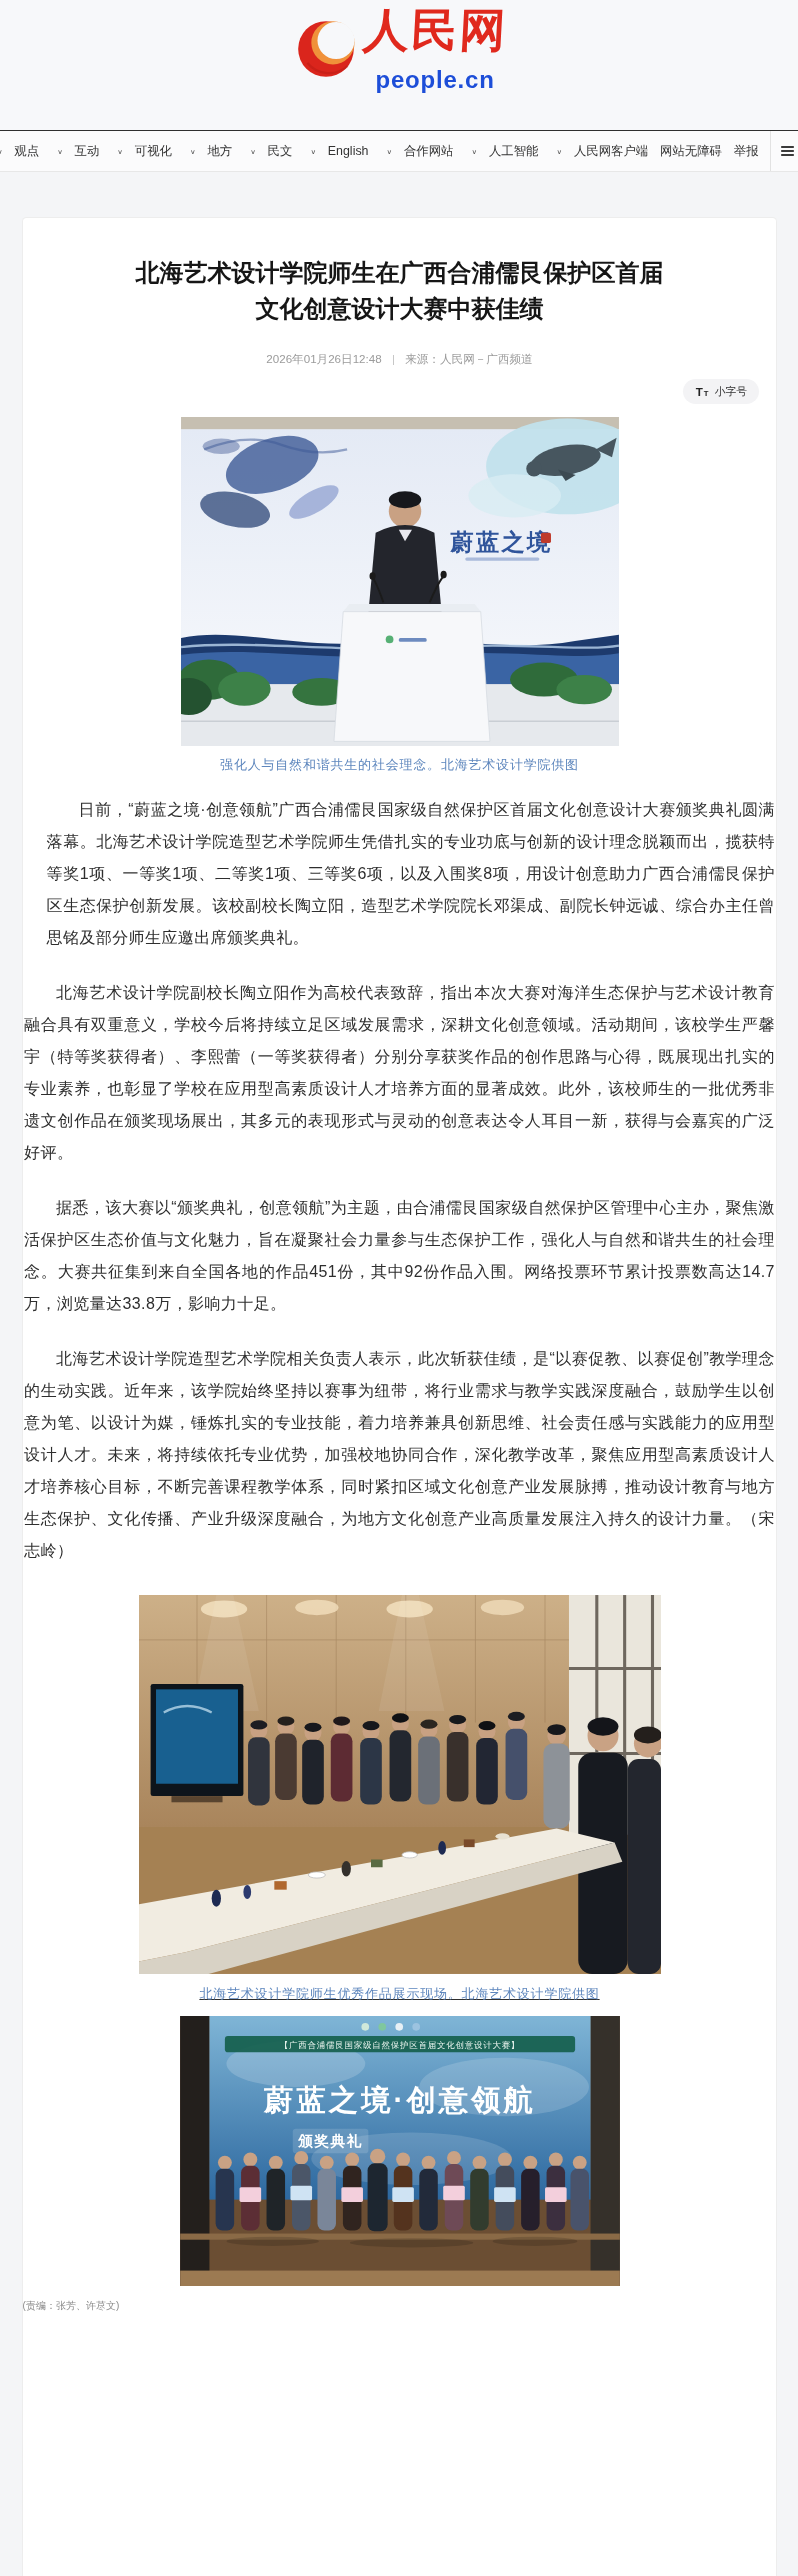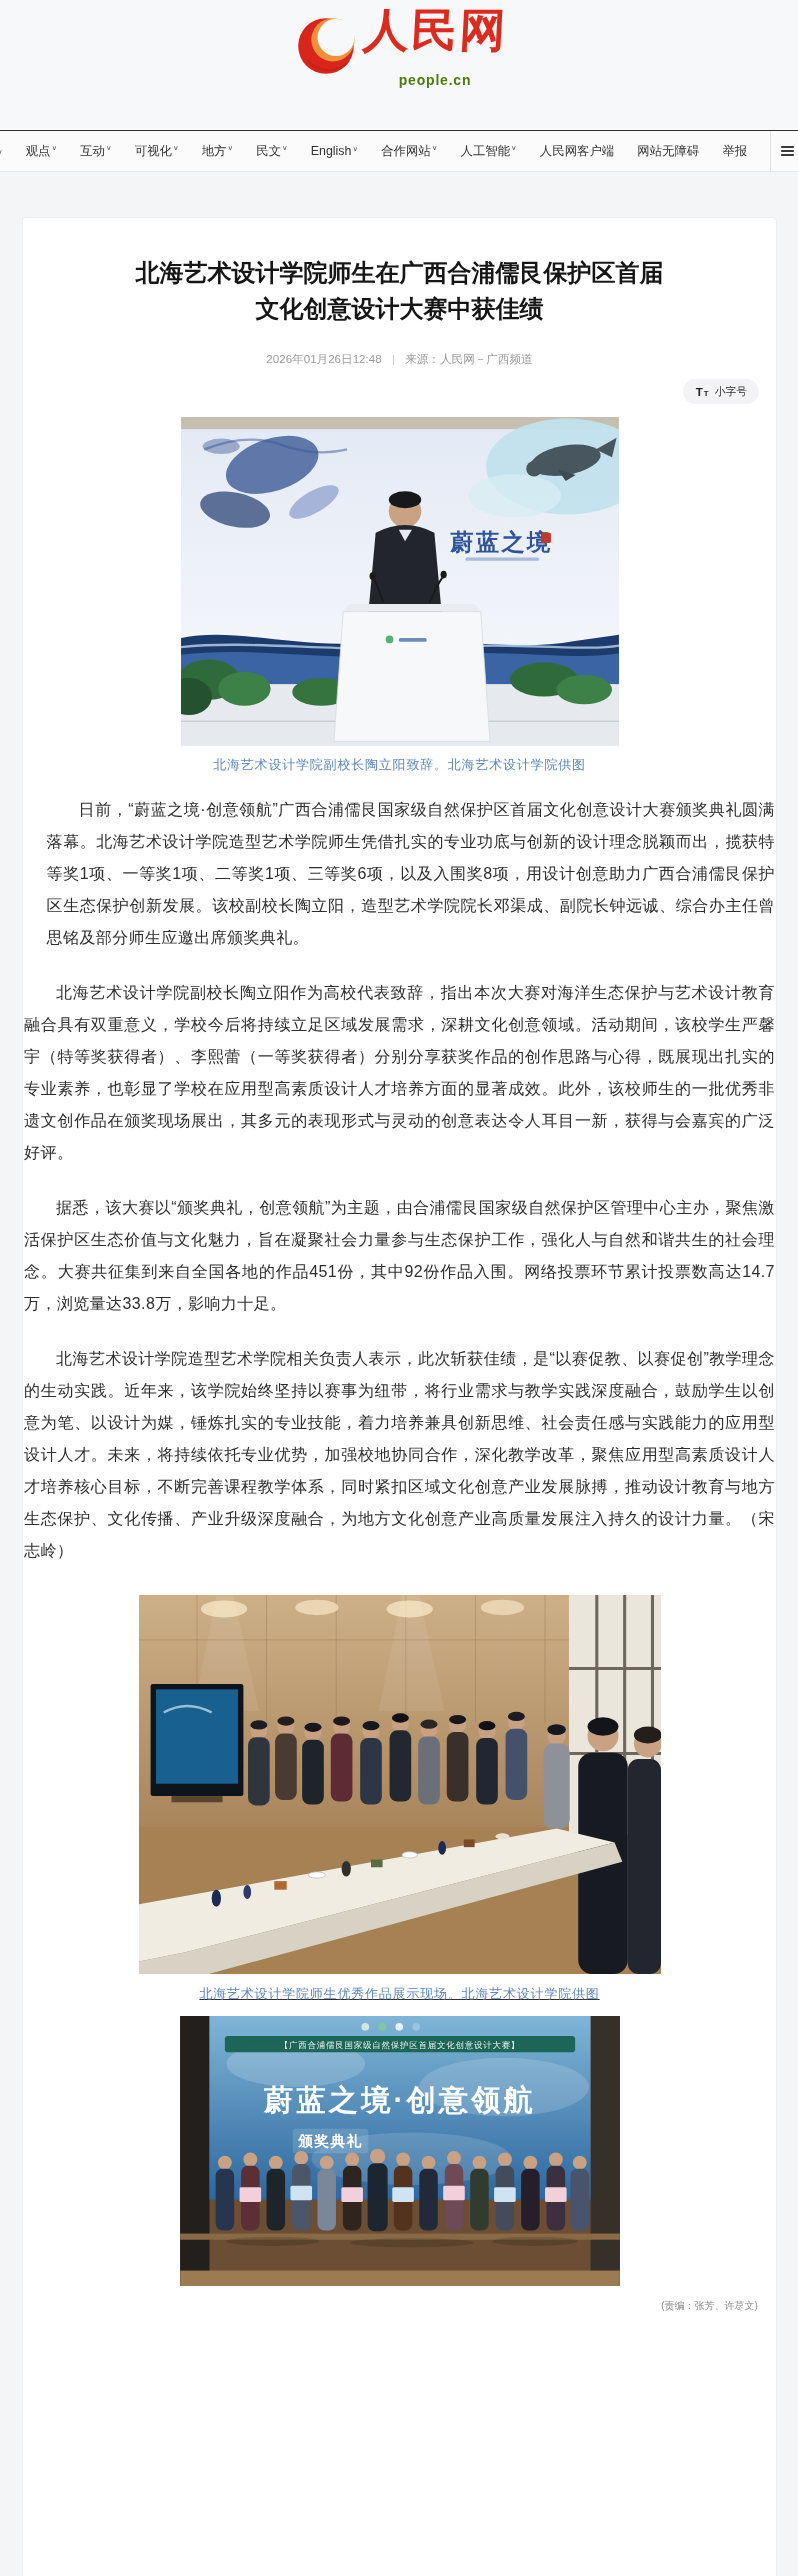--- a/index.html
+++ b/index.html
@@ -15,30 +15,30 @@
     height:130px; background:#f7f8fa;
     display:flex; justify-content:center; align-items:flex-start;
   }
   .logo { display:flex; align-items:center; gap:3.1px; margin-top:6.2px; cursor:pointer; }
   .logo-textcol { display:flex; flex-direction:column; align-items:center; }
   .logo-cn {
     font-size:46px; line-height:1.05; font-weight:bold; color:#e0291d;
     font-family:"DejaVu Serif","Liberation Serif",serif;
     letter-spacing:2.3px; transform:skewX(-3deg);
   }
-  .logo-en { font-size:14px; font-weight:bold; color:#4d7c0f; margin-top:18px; letter-spacing:0.8px; }
+  .logo-en { font-size:24px; font-weight:bold; color:#1d4ed8; margin-top:12px; letter-spacing:0.8px; }
   
   .main-nav {
     height:42px; background:#fbfbfc;
     border-top:1.5px solid #2f2f2f; border-bottom:0.8px solid #e7e7e7;
     display:flex; align-items:center; justify-content:space-between;
     padding-left:0;
   }
   .nav-item {
-    display:flex; gap:1px;
+    display:flex; align-items:center; gap:18px;
     font-size:12.4px; color:#333; white-space:nowrap; cursor:pointer;
   }
   .nav-item:first-child { margin-left:-3.1px; }
   .nav-chevron { font-size:7.7px; color:#555; transform:scaleY(.85); }
   .nav-menu-btn {
     align-self:stretch; display:flex; align-items:center;
     border-left:0.8px solid #e2e2e2; padding:0 4.6px 0 10px; cursor:pointer;
   }
   .nav-menu-bars { display:flex; flex-direction:column; gap:2.3px; }
   .nav-menu-bars span { width:13px; height:1.5px; background:#3a3a3a; border-radius:0.8px; }
@@ -73,21 +73,21 @@
     margin-top:10.8px; text-align:center; font-size:13px; color:#5d86bd;
     font-family:"DejaVu Serif","Liberation Serif",serif; letter-spacing:0.8px;
   }
   
   .article-body p {
     margin:23px 1.5px 0; font-size:16px; line-height:32px; color:#2e2e2e;
     text-align:justify; text-indent:2em; letter-spacing:0.4px;
   }
   .article-body p.first { margin-top:20px;margin-left:24px; }
   
-  .editor-row { text-align:right; padding-right:18.5px; margin-top:12.4px; font-size:10px; color:#8a8a8a; }
+  .editor-row { text-align:left; padding-right:18.5px; margin-top:12.4px; font-size:10px; color:#8a8a8a; }
 </style>
 </head>
 <body>
 
 <header class="site-header">
   <div class="logo">
     <span>
       <svg width="68" height="68" viewBox="0 0 88 88">
         <circle cx="44" cy="44" r="36" fill="#da251c"></circle>
         <circle cx="53" cy="36" r="28" fill="#f0913a"></circle>
@@ -241,21 +241,21 @@
         <rect x="282" y="286" width="36" height="5" rx="2" fill="#4a6fb0" opacity="0.8"></rect>
         <circle cx="270" cy="288" r="5" fill="#3aa35c" opacity="0.85"></circle>
       </g>
       <g>
         <path d="M262,240 q-7,-20 -13,-31" stroke="#1b1b1b" stroke-width="2.5" fill="none"></path>
         <ellipse cx="248" cy="206" rx="4" ry="5" fill="#1b1b1b"></ellipse>
         <path d="M322,240 q9,-22 17,-33" stroke="#1b1b1b" stroke-width="2.5" fill="none"></path>
         <ellipse cx="340" cy="204" rx="4" ry="5" fill="#1b1b1b"></ellipse>
       </g>
     </svg>
-    <figcaption class="fig-caption">北海艺术设计学院副校长陶立阳致辞。北海艺术设计学院供图</figcaption>
+    <figcaption class="fig-caption">强化人与自然和谐共生的社会理念。北海艺术设计学院供图</figcaption>
   </figure>
 
   <section class="article-body">
     <p class="first">日前，“蔚蓝之境·创意领航”广西合浦儒艮国家级自然保护区首届文化创意设计大赛颁奖典礼圆满落幕。北海艺术设计学院造型艺术学院师生凭借扎实的专业功底与创新的设计理念脱颖而出，揽获特等奖1项、一等奖1项、二等奖1项、三等奖6项，以及入围奖8项，用设计创意助力广西合浦儒艮保护区生态保护创新发展。该校副校长陶立阳，造型艺术学院院长邓渠成、副院长钟远诚、综合办主任曾思铭及部分师生应邀出席颁奖典礼。</p>
     <p>北海艺术设计学院副校长陶立阳作为高校代表致辞，指出本次大赛对海洋生态保护与艺术设计教育融合具有双重意义，学校今后将持续立足区域发展需求，深耕文化创意领域。活动期间，该校学生严馨宇（特等奖获得者）、李熙蕾（一等奖获得者）分别分享获奖作品的创作思路与心得，既展现出扎实的专业素养，也彰显了学校在应用型高素质设计人才培养方面的显著成效。此外，该校师生的一批优秀非遗文创作品在颁奖现场展出，其多元的表现形式与灵动的创意表达令人耳目一新，获得与会嘉宾的广泛好评。</p>
     <p>据悉，该大赛以“颁奖典礼，创意领航”为主题，由合浦儒艮国家级自然保护区管理中心主办，聚焦激活保护区生态价值与文化魅力，旨在凝聚社会力量参与生态保护工作，强化人与自然和谐共生的社会理念。大赛共征集到来自全国各地的作品451份，其中92份作品入围。网络投票环节累计投票数高达14.7万，浏览量达33.8万，影响力十足。</p>
     <p>北海艺术设计学院造型艺术学院相关负责人表示，此次斩获佳绩，是“以赛促教、以赛促创”教学理念的生动实践。近年来，该学院始终坚持以赛事为纽带，将行业需求与教学实践深度融合，鼓励学生以创意为笔、以设计为媒，锤炼扎实的专业技能，着力培养兼具创新思维、社会责任感与实践能力的应用型设计人才。未来，将持续依托专业优势，加强校地协同合作，深化教学改革，聚焦应用型高素质设计人才培养核心目标，不断完善课程教学体系，同时紧扣区域文化创意产业发展脉搏，推动设计教育与地方生态保护、文化传播、产业升级深度融合，为地方文化创意产业高质量发展注入持久的设计力量。（宋志岭）</p>
   </section>
 
   <figure class="fig-2">

